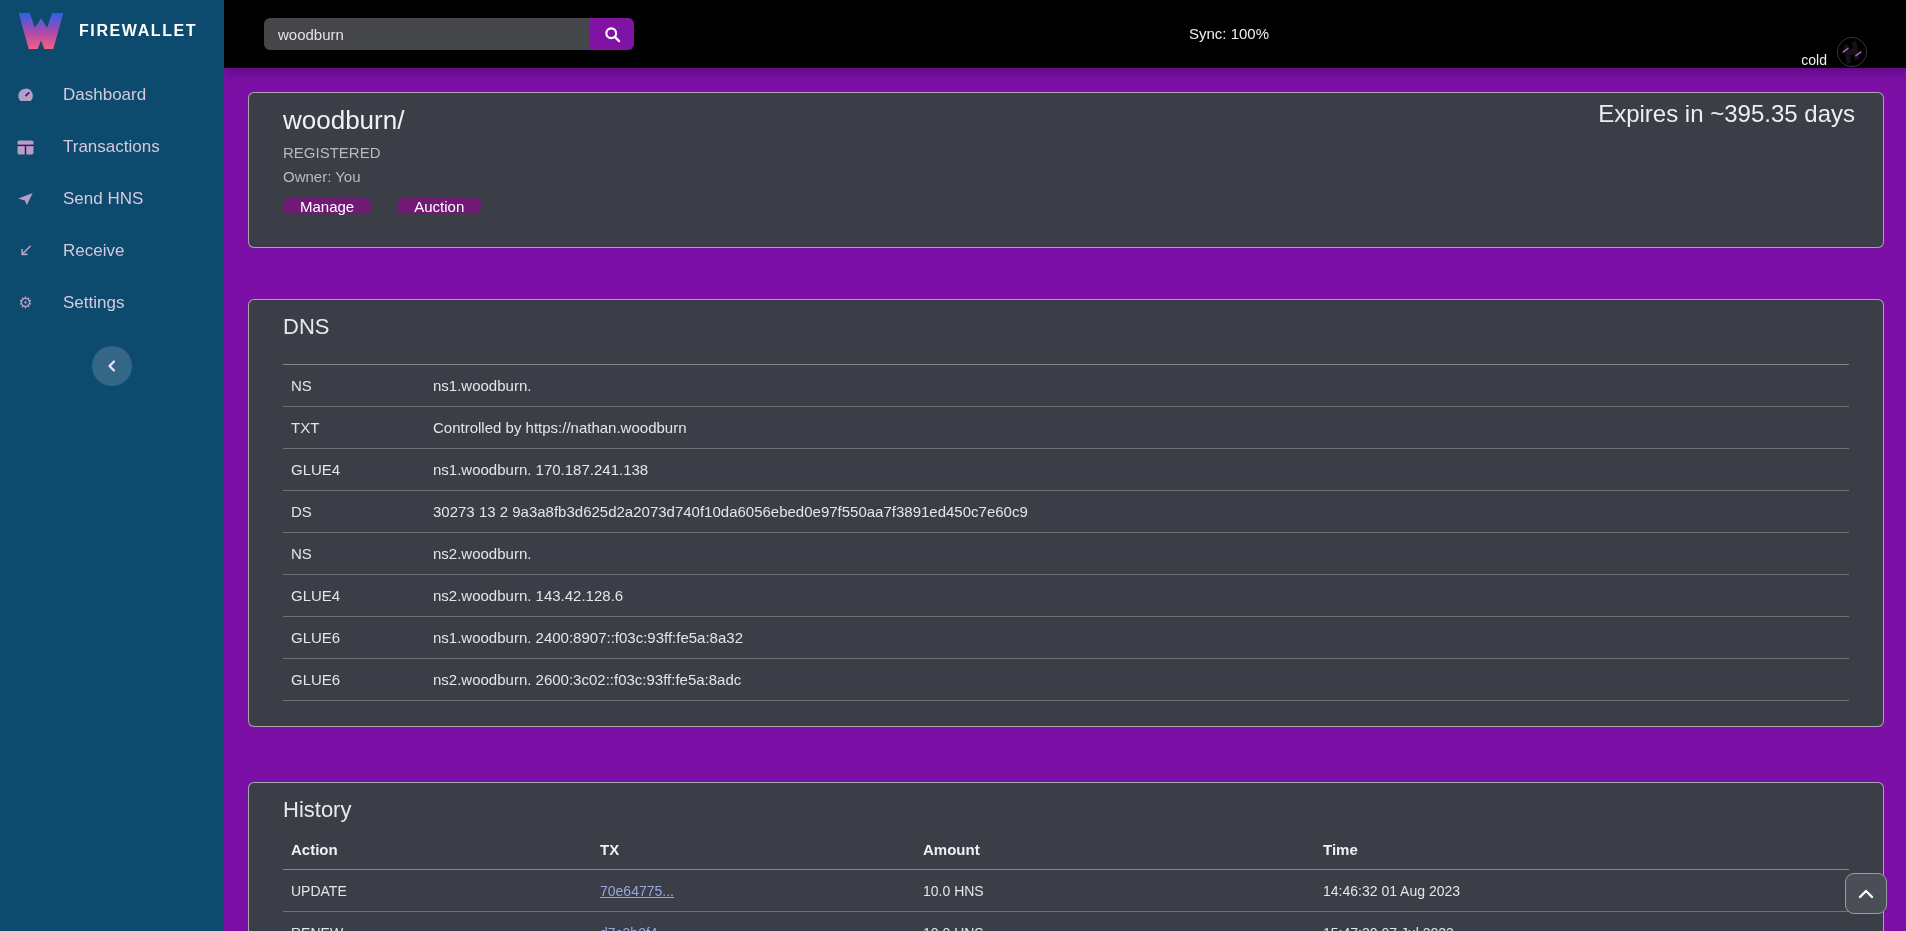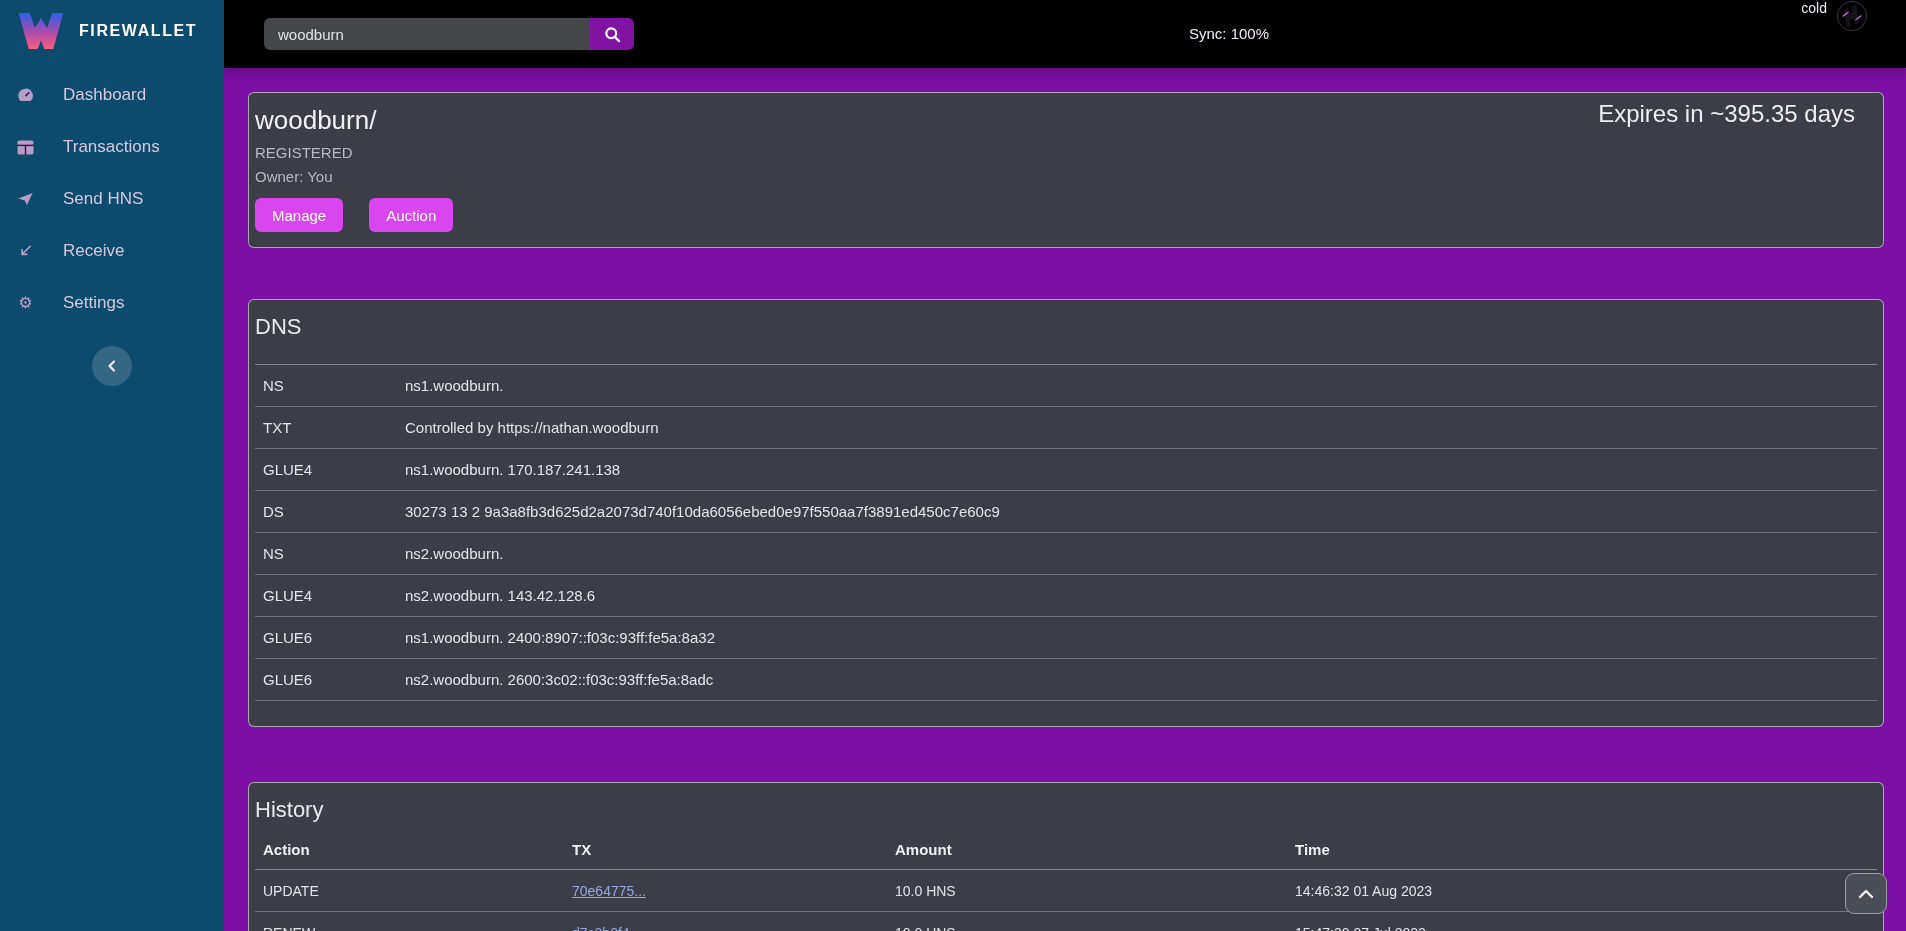--- a/index.html
+++ b/index.html
@@ -22,35 +22,35 @@
 
   
   .topbar{position:absolute;left:224px;top:0;right:0;height:68px;background:#000000;z-index:5;
     box-shadow:0 5px 9px rgba(45,0,70,0.35);}
   .search{position:absolute;left:40px;top:18px;height:32px;display:flex;}
   .search-input{width:326px;height:32px;background:#454649;border:none;outline:none;color:#e3e3e6;
     font-size:15px;padding:0 14px;border-radius:6px 0 0 6px;box-sizing:border-box;font-family:"Liberation Sans", sans-serif;}
   .search-btn{width:44px;height:32px;background:#8012a4;border:none;border-radius:0 6px 6px 0;
     display:flex;align-items:center;justify-content:center;cursor:pointer;}
   .sync{position:absolute;left:965px;top:0;height:68px;line-height:68px;color:#f2ecf7;font-size:15px;}
-  .wallet-chip{position:absolute;right:38px;top:0;height:68px;display:flex;align-items:flex-start;gap:9px;cursor:pointer;}
+  .wallet-chip{position:absolute;right:38px;top:0;height:68px;display:flex;align-items:flex-end;gap:9px;cursor:pointer;}
   .wallet-name{color:#f4eef8;font-size:14px;}
 
   
   .card{position:absolute;left:248px;width:1636px;background:#3b3e47;border:1px solid rgba(255,255,255,0.55);
-    border-radius:6px;box-sizing:border-box;color:#eceef0;padding:8px 6px;}
+    border-radius:6px;box-sizing:border-box;color:#eceef0;padding:8px 34px;}
   .card-title-lg{font-size:26px;color:#f2f2f4;margin:4px 0 0 0;font-weight:normal;}
   .card-title{font-size:22px;color:#e8e9ec;margin:6px 0 0 0;font-weight:normal;}
 
   #domain-card{top:92px;height:156px;}
   .status-line{font-size:15px;color:#b9bbc1;margin-top:8px;}
   .owner-line{font-size:15px;color:#b9bbc1;margin-top:7px;}
   .btn-row{margin-top:13px;display:flex;gap:26px;}
-  .btn{background:#d946ef;color:#ffffff;border:none;border-radius:6px;font-size:15px;
-    padding:0 17px;height:34px;cursor:pointer;font-family:"Liberation Sans", sans-serif;}
+  .btn{background:#701a75;color:#ffffff;border:none;border-radius:6px;font-size:15px;
+    padding:0 17px;height:16px;cursor:pointer;font-family:"Liberation Sans", sans-serif;}
   .expires{position:absolute;right:28px;top:7px;font-size:24px;color:#eceef0;}
 
   #dns-card{top:299px;height:428px;}
   .dns-table{margin-top:24px;border-top:1px solid #84868c;}
   .dns-row{display:flex;align-items:center;height:41px;border-bottom:1px solid #6f7177;font-size:15px;color:#e4e5e8;white-space:nowrap;}
   .dns-type{width:150px;padding-left:8px;box-sizing:border-box;flex:0 0 150px;}
   .dns-value{flex:1;overflow:hidden;}
 
   #history-card{top:782px;height:249px;}
   .h-table{margin-top:6px;}

